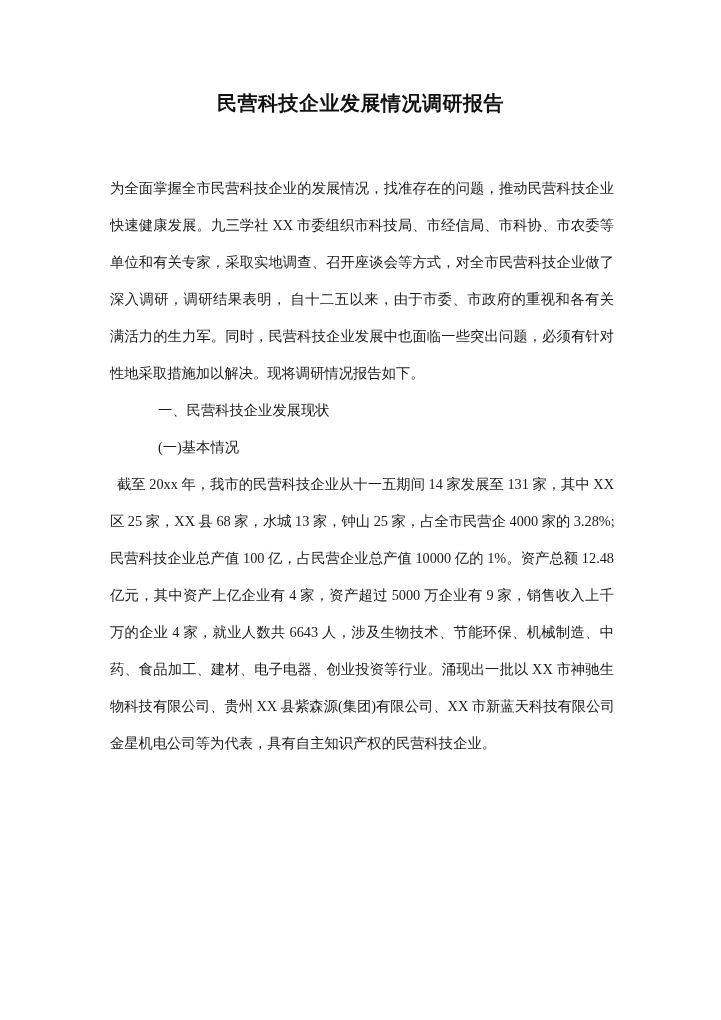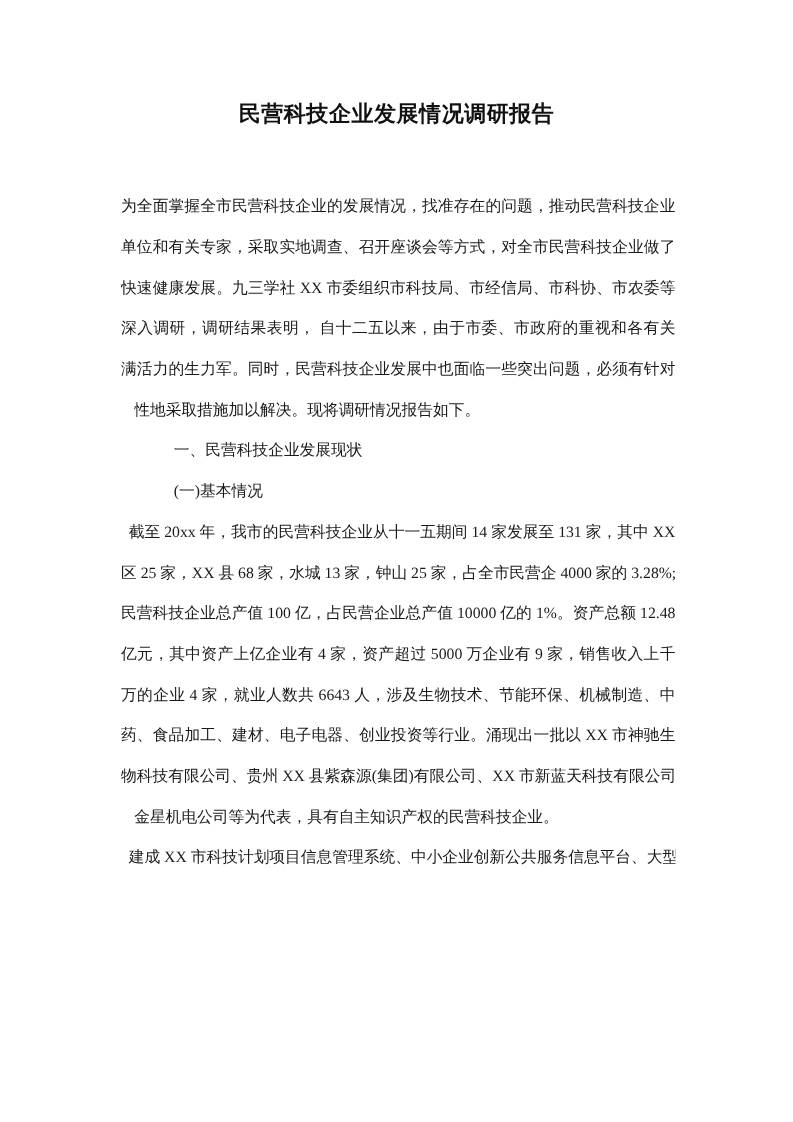--- a/index.html
+++ b/index.html
@@ -9,42 +9,41 @@
       position: absolute; left: 0; top: 90px; width: 721px; text-align: center;
       font-family: "DejaVu Serif", "Liberation Serif", serif;
       font-weight: bold; font-size: 20px; color: #111; letter-spacing: 0.5px;
     }
     .body {
       position: absolute; left: 110px; top: 170px; width: 504px;
       font-family: Liberation Serif, serif;
       font-size: 14.3px; color: #1a1a1a; line-height: 37px;
     }
     .line { height: 37px; white-space: nowrap; overflow: hidden; text-align: justify; text-align-last: justify; }
-    .line.last { text-align-last: left; margin-left: 12px; }
+    .line.last { text-align-last: left; }
     .line.indent1 { padding-left: 7px; text-align-last: left; margin-left: 41px; }
     .line.indent { padding-left: 7px; }
   </style>
 </head>
 <body>
 
 <div class="page">
   <div class="title">民营科技企业发展情况调研报告</div>
 
   <div class="body">
     <div class="line">为全面掌握全市民营科技企业的发展情况，找准存在的问题，推动民营科技企业</div>
+    <div class="line">快速健康发展。九三学社 XX 市委组织市科技局、市经信局、市科协、市农委等</div>
     <div class="line">单位和有关专家，采取实地调查、召开座谈会等方式，对全市民营科技企业做了</div>
-    <div class="line">快速健康发展。九三学社 XX 市委组织市科技局、市经信局、市科协、市农委等</div>
     <div class="line">深入调研，调研结果表明，  自十二五以来，由于市委、市政府的重视和各有关</div>
     <div class="line">满活力的生力军。同时，民营科技企业发展中也面临一些突出问题，必须有针对</div>
     <div class="line last">性地采取措施加以解决。现将调研情况报告如下。</div>
     <div class="line indent1">一、民营科技企业发展现状</div>
     <div class="line indent1">(一)基本情况</div>
     <div class="line indent">截至 20xx 年，我市的民营科技企业从十一五期间 14 家发展至 131 家，其中 XX</div>
     <div class="line">区 25 家，XX 县 68 家，水城 13 家，钟山 25 家，占全市民营企 4000 家的 3.28%;</div>
     <div class="line">民营科技企业总产值 100 亿，占民营企业总产值 10000 亿的 1%。资产总额 12.48</div>
     <div class="line">亿元，其中资产上亿企业有 4 家，资产超过 5000 万企业有 9 家，销售收入上千</div>
     <div class="line">万的企业 4 家，就业人数共 6643 人，涉及生物技术、节能环保、机械制造、中</div>
     <div class="line">药、食品加工、建材、电子电器、创业投资等行业。涌现出一批以 XX 市神驰生</div>
     <div class="line">物科技有限公司、贵州 XX 县紫森源(集团)有限公司、XX 市新蓝天科技有限公司、</div>
     <div class="line last">金星机电公司等为代表，具有自主知识产权的民营科技企业。</div>
-    <div class="line indent">建成 XX 市科技计划项目信息管理系统、中小企业创新公共服务信息平台、大型</div>
   </div>
 </div>
 
 </body></html>

